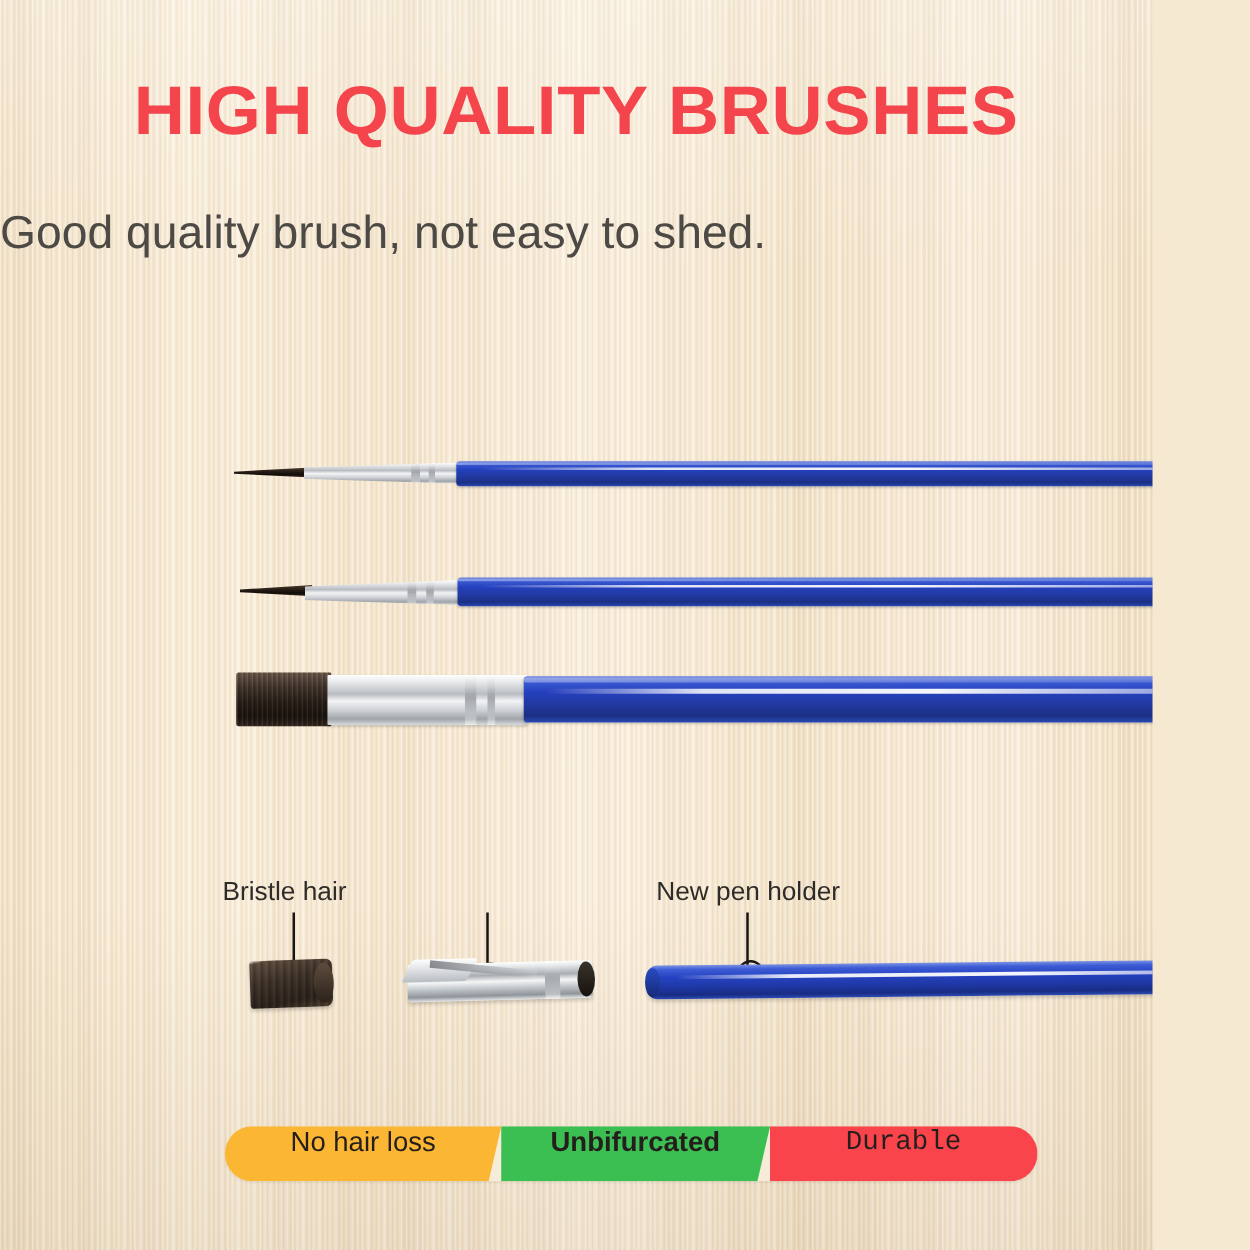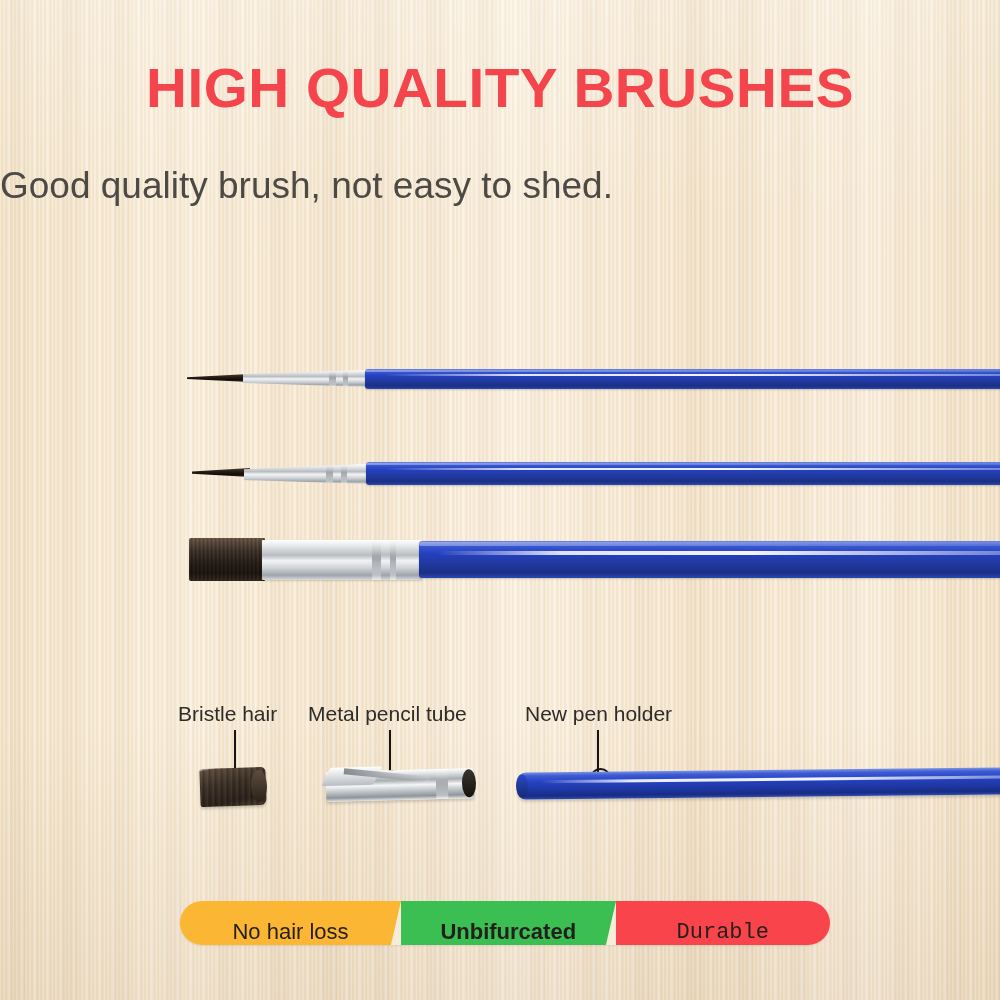--- a/index.html
+++ b/index.html
@@ -10,21 +10,21 @@
     width: 1000px;
     height: 1000px;
     overflow: hidden;
     font-family: "Liberation Sans", sans-serif;
     background: #f6e9d2;
   }
 
   
   #stage {
     position: relative;
-    width: 1000px;
+    width: 922px;
     height: 1000px;
     overflow: hidden;
     background:
       linear-gradient(180deg, rgba(255,255,255,0.22) 0%, rgba(255,255,255,0.00) 22%, rgba(0,0,0,0.00) 72%, rgba(152,118,74,0.10) 100%),
       repeating-linear-gradient(90deg,
          rgba(255,255,255,0.55) 0px,
          rgba(255,255,255,0.00) 1px,
          rgba(199,167,125,0.16) 2px,
          rgba(255,255,255,0.00) 3px,
          rgba(255,255,255,0.38) 4px,
@@ -285,21 +285,21 @@
     width: 650px;
     height: 44px;
     border-radius: 22px;
     overflow: hidden;
     display: flex;
     box-shadow: 0 1px 2px rgba(0,0,0,0.08);
   }
   .pillseg {
     position: relative;
     display: flex;
-    align-items: flex-end;
+    align-items: flex-start;
     justify-content: center;
     font-family: "Liberation Sans Narrow", "Liberation Sans", sans-serif;
     font-size: 22px;
     color: #241f1c;
     white-space: nowrap;
   }
   .pillseg.s1 { width: 34%; }
   .pillseg.s2 { width: 33%; }
   .pillseg.s3 { width: 33%; }
   .pillseg .divider {
@@ -363,21 +363,20 @@
   </div>
 
   <div class="callout-label" style="left:178px; top:701px;">Bristle hair</div>
   <div class="leader" style="left:234px; top:730px; height:50px;"></div>
   <div class="leader-dot" style="left:227px; top:772px;"></div>
   <div class="chunk-bristle" style="left:200px; top:768px; width:66px; height:38px; transform: rotate(-2deg);">
     <div class="grain"></div>
     <div class="cap"></div>
   </div>
 
-  <div class="callout-label" style="left:308px; top:701px;">Metal pencil tube</div>
   <div class="leader" style="left:389px; top:730px; height:48px;"></div>
   <div class="leader-dot" style="left:382px; top:770px;"></div>
   <div class="chunk-tube" style="left:326px; top:770px; width:148px; height:30px; transform: rotate(-1.5deg);">
     <div class="flat"></div>
     <div class="seam"></div>
     <div class="crimp2"></div>
     <div class="hole"></div>
   </div>
 
   <div class="callout-label" style="left:525px; top:701px;">New pen holder</div>

